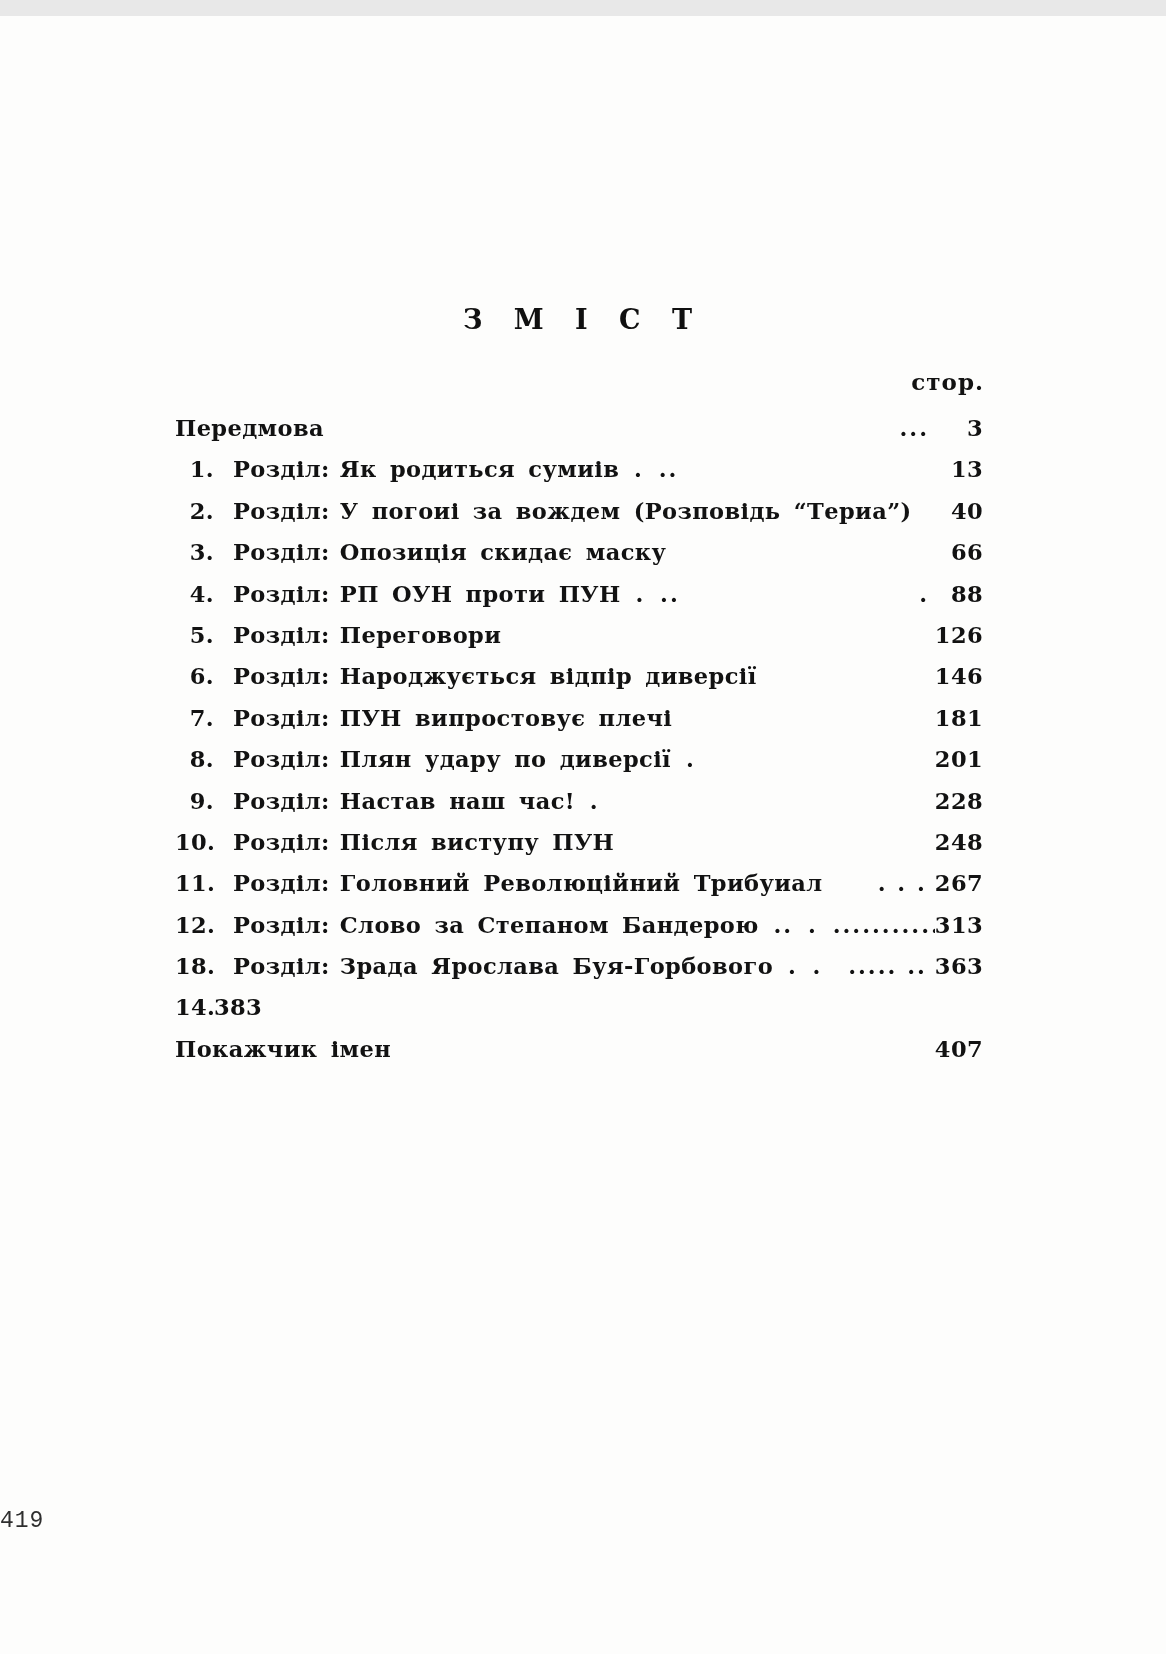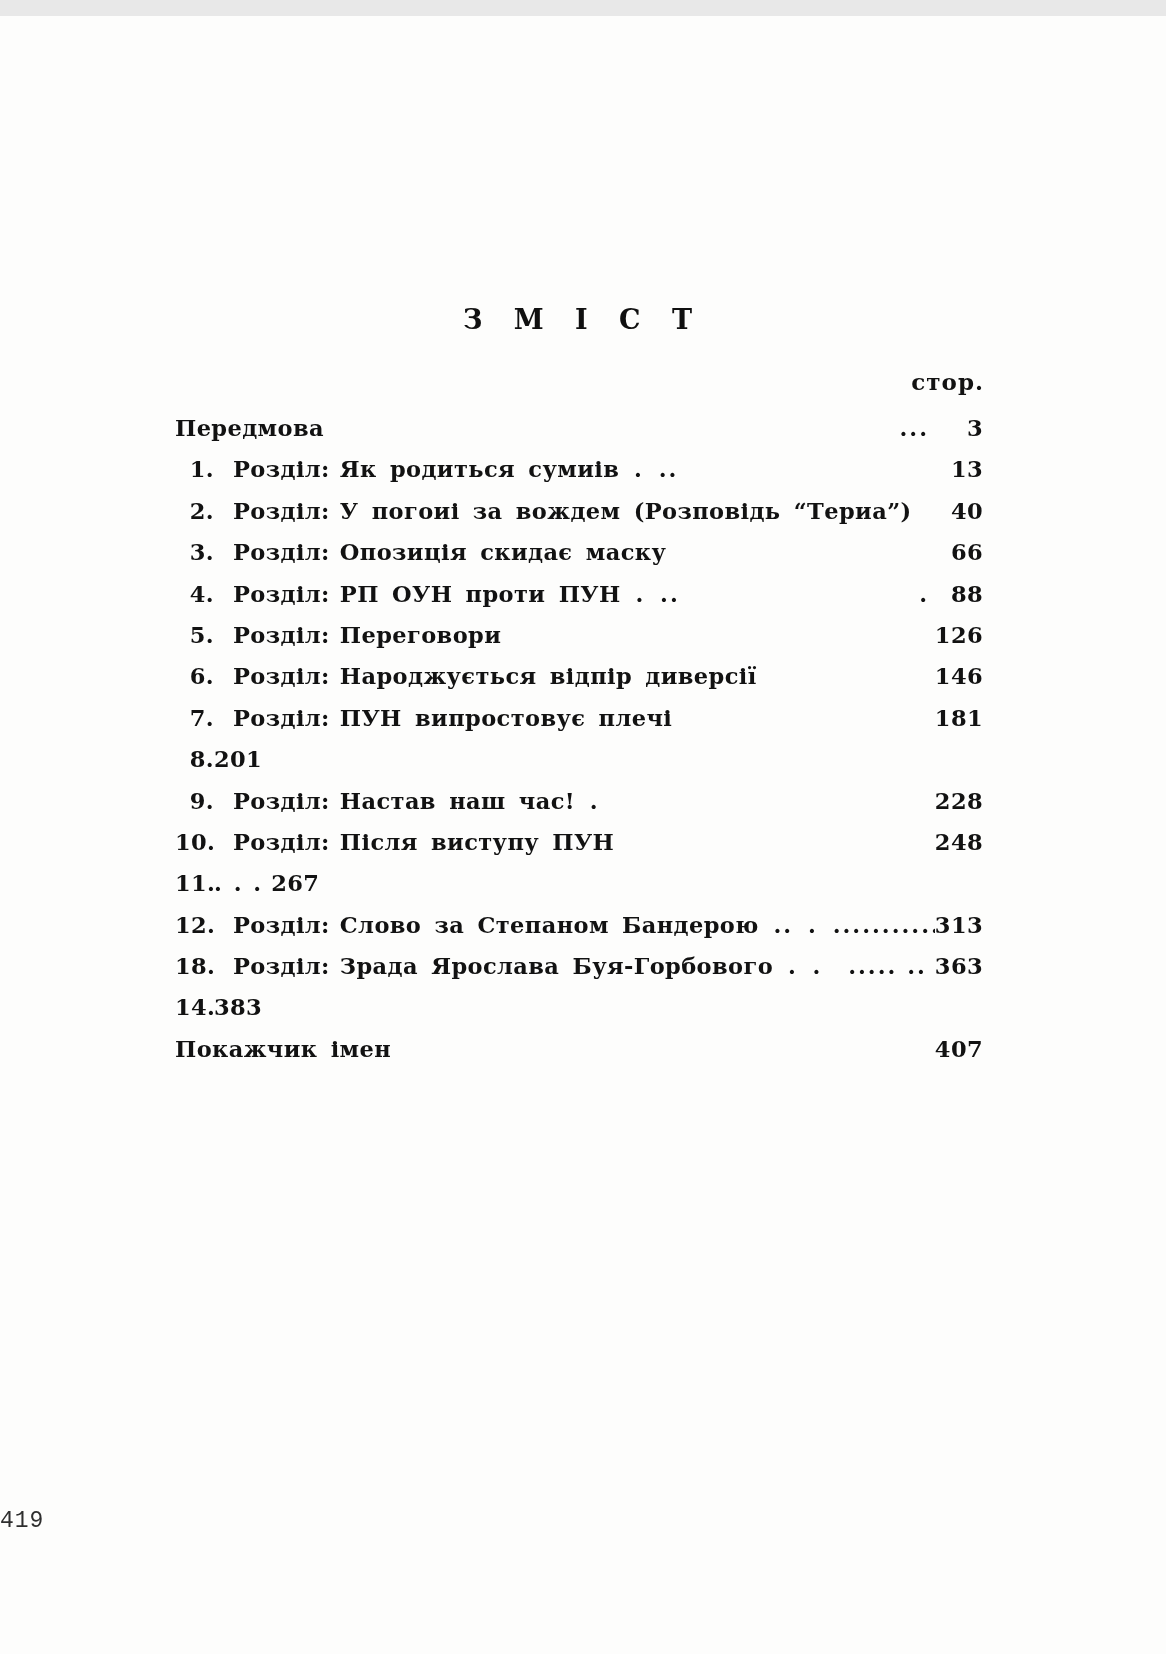--- a/index.html
+++ b/index.html
@@ -124,34 +124,36 @@
         <span class="body"><span class="label">Розділ:</span><span class="t">Народжується відпір диверсії</span></span>
         <span class="pg">146</span>
       </div>
       <div class="row">
         <span class="num">7.</span>
         <span class="body"><span class="label">Розділ:</span><span class="t">ПУН випростовує плечі</span></span>
         <span class="pg">181</span>
       </div>
       <div class="row">
         <span class="num">8.</span>
+        <span class="body"><span class="label">Розділ:</span><span class="t">Плян удару по диверсії</span><span class="after"> .</span></span>
         <span class="pg">201</span>
       </div>
       <div class="row">
         <span class="num">9.</span>
         <span class="body"><span class="label">Розділ:</span><span class="t">Настав наш час!</span><span class="after"> .</span></span>
         <span class="pg">228</span>
       </div>
       <div class="row">
         <span class="num">10.</span>
         <span class="body"><span class="label">Розділ:</span><span class="t">Після виступу ПУН</span></span>
         <span class="pg">248</span>
       </div>
       <div class="row">
         <span class="num">11.</span>
+        <span class="body"><span class="label">Розділ:</span><span class="t">Головний Революційний Трибуиал</span></span>
         <span class="leader">. . .</span>
         <span class="pg">267</span>
       </div>
       <div class="row">
         <span class="num">12.</span>
         <span class="body"><span class="label">Розділ:</span><span class="t">Слово за Степаном Бандерою</span><span class="after"> .. . ..............................</span></span>
         <span class="pg">313</span>
       </div>
       <div class="row">
         <span class="num">18.</span>

